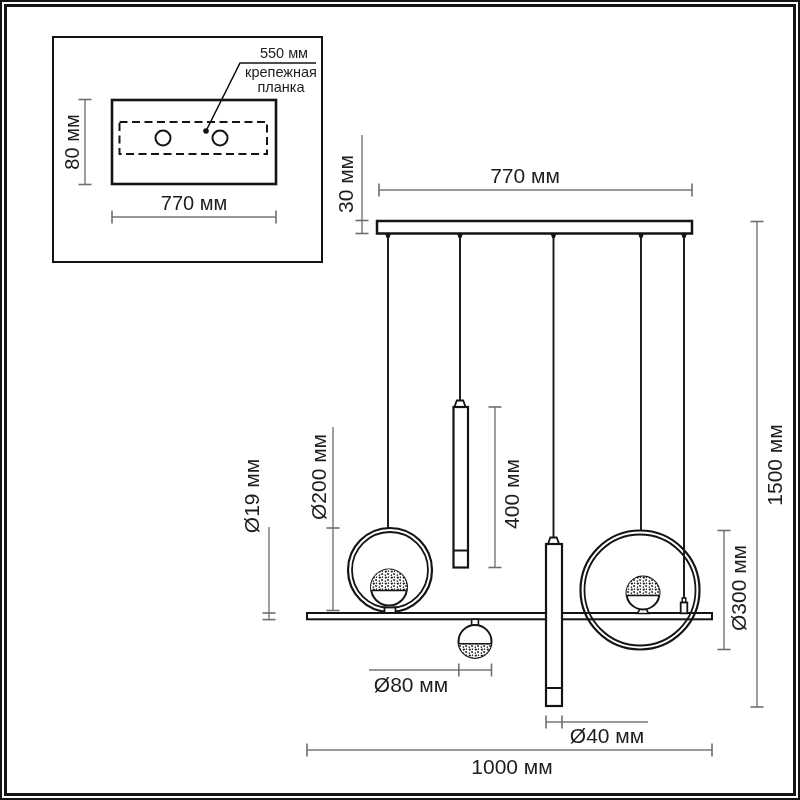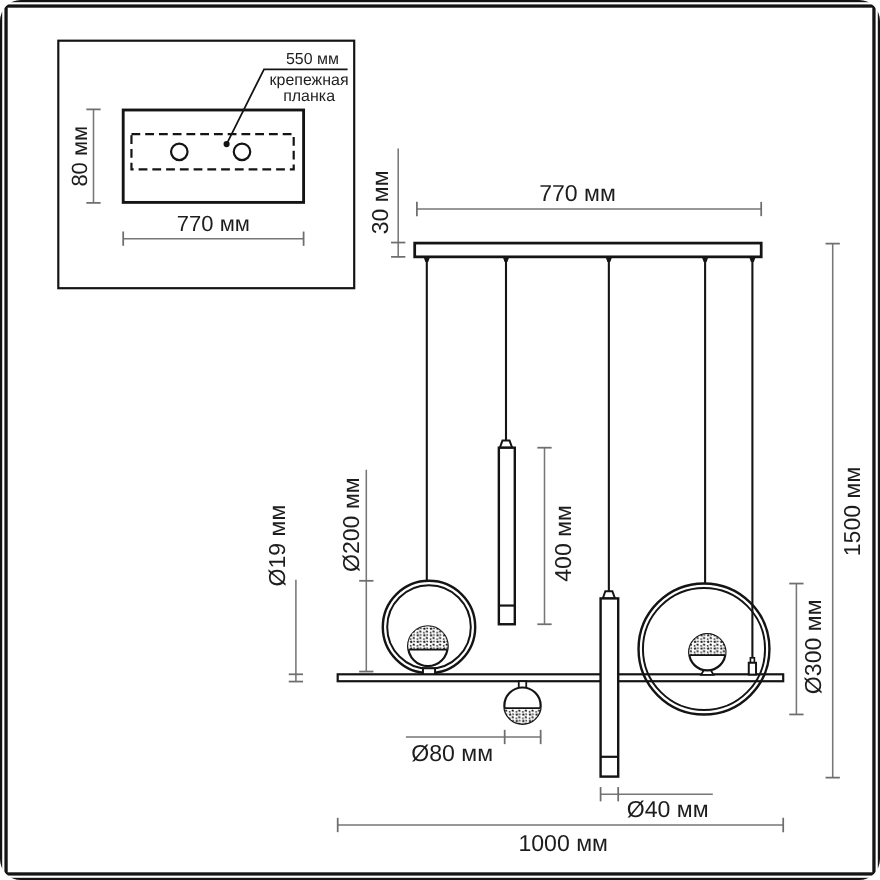--- a/index.html
+++ b/index.html
@@ -1,17 +1,17 @@
 <!DOCTYPE html>
 <html><head>
 <meta charset="utf-8">
 <style>
   html,body{margin:0;padding:0;background:#fff;}
   .page{position:relative;width:800px;height:800px;background:#fff;overflow:hidden;
-        font-family:"Liberation Sans", sans-serif;border-radius:19px;}
+        font-family:"Liberation Sans", sans-serif;}
   svg{display:block;}
   .draw{stroke:#141414;fill:none;}
   .fillw{fill:#ffffff;}
   .dimline{stroke:#767676;stroke-width:1.4;fill:none;}
   .tick{stroke:#6e6e6e;stroke-width:1.6;}
   .dim-label{font-size:21px;fill:#1d1d1d;}
   .dim-label-sm{font-size:20px;fill:#1d1d1d;}
   .note{font-size:14.5px;fill:#1d1d1d;}
   text{font-family:"Liberation Sans", sans-serif;}
 </style>

